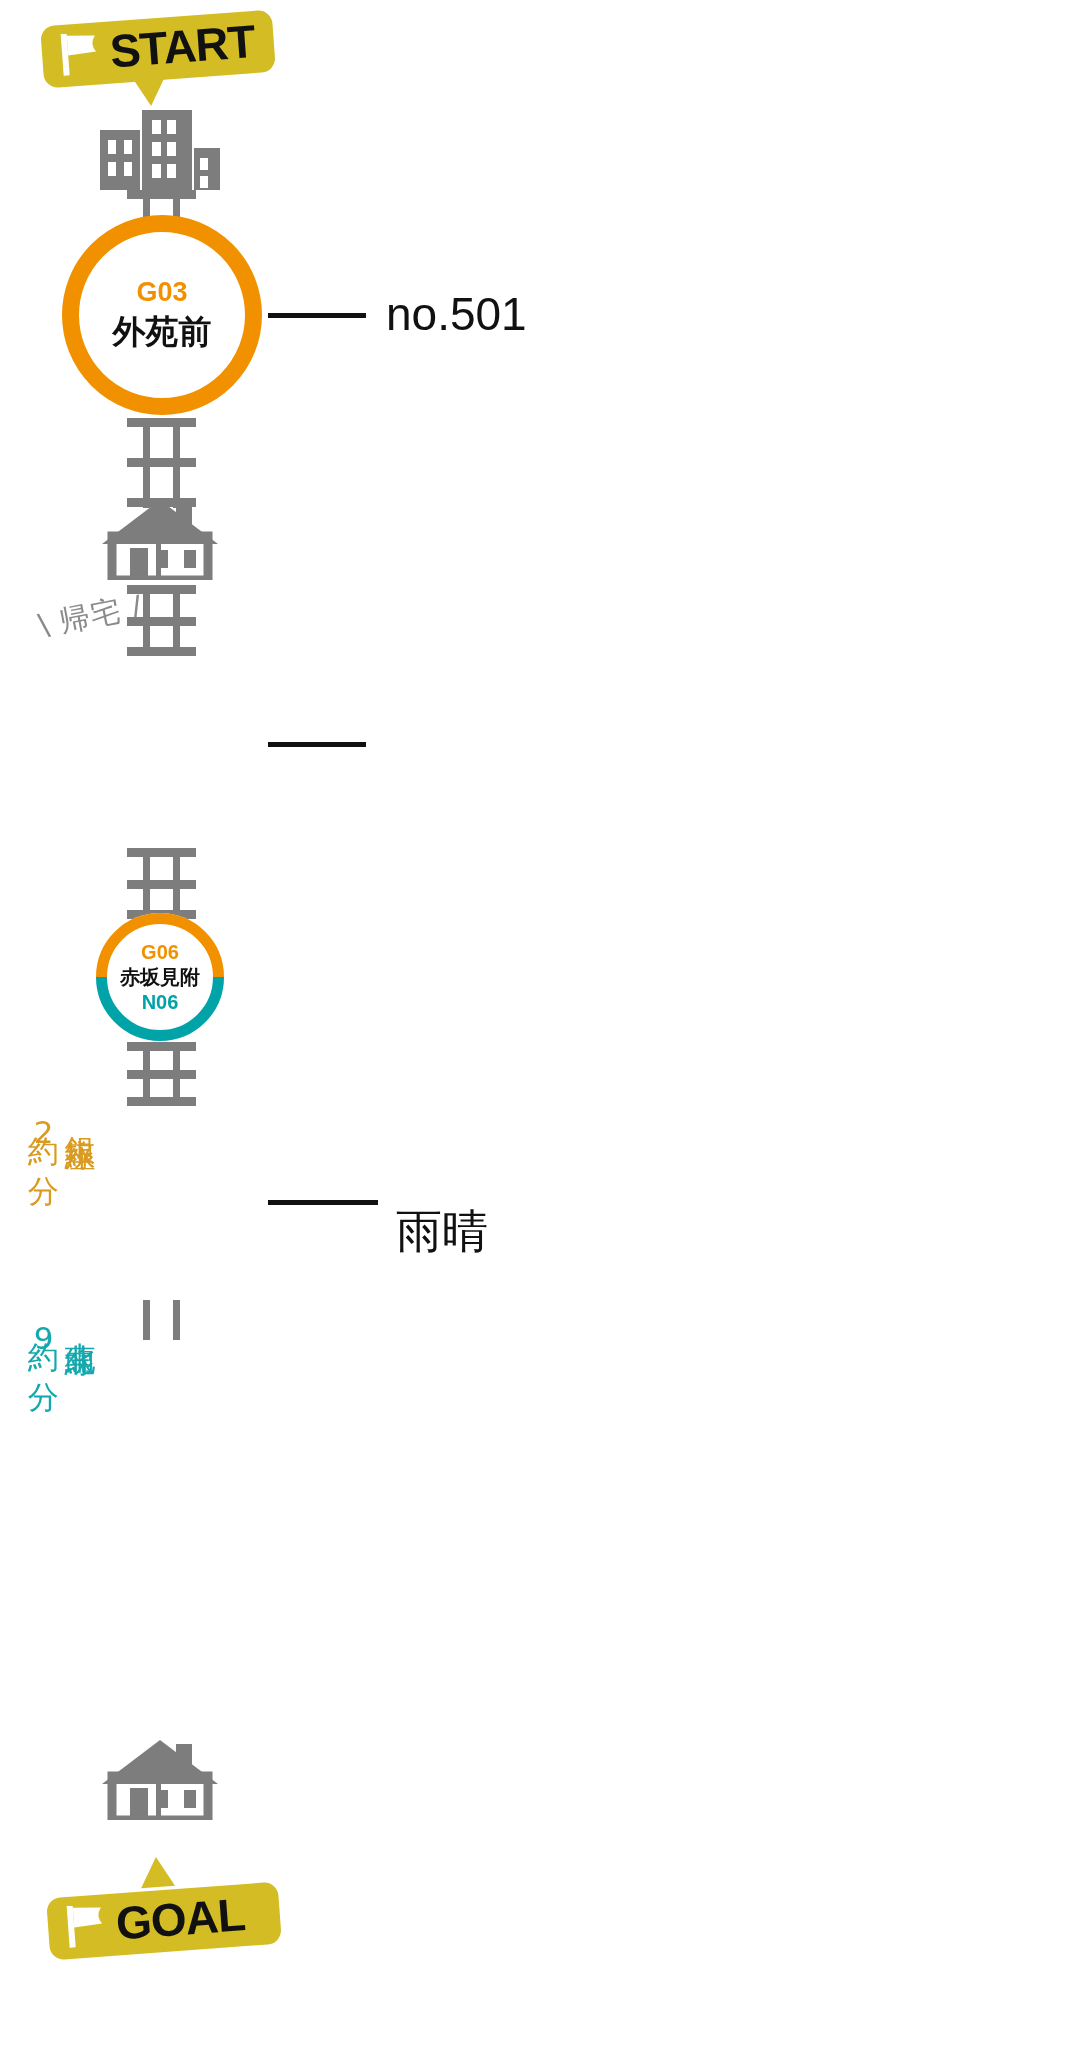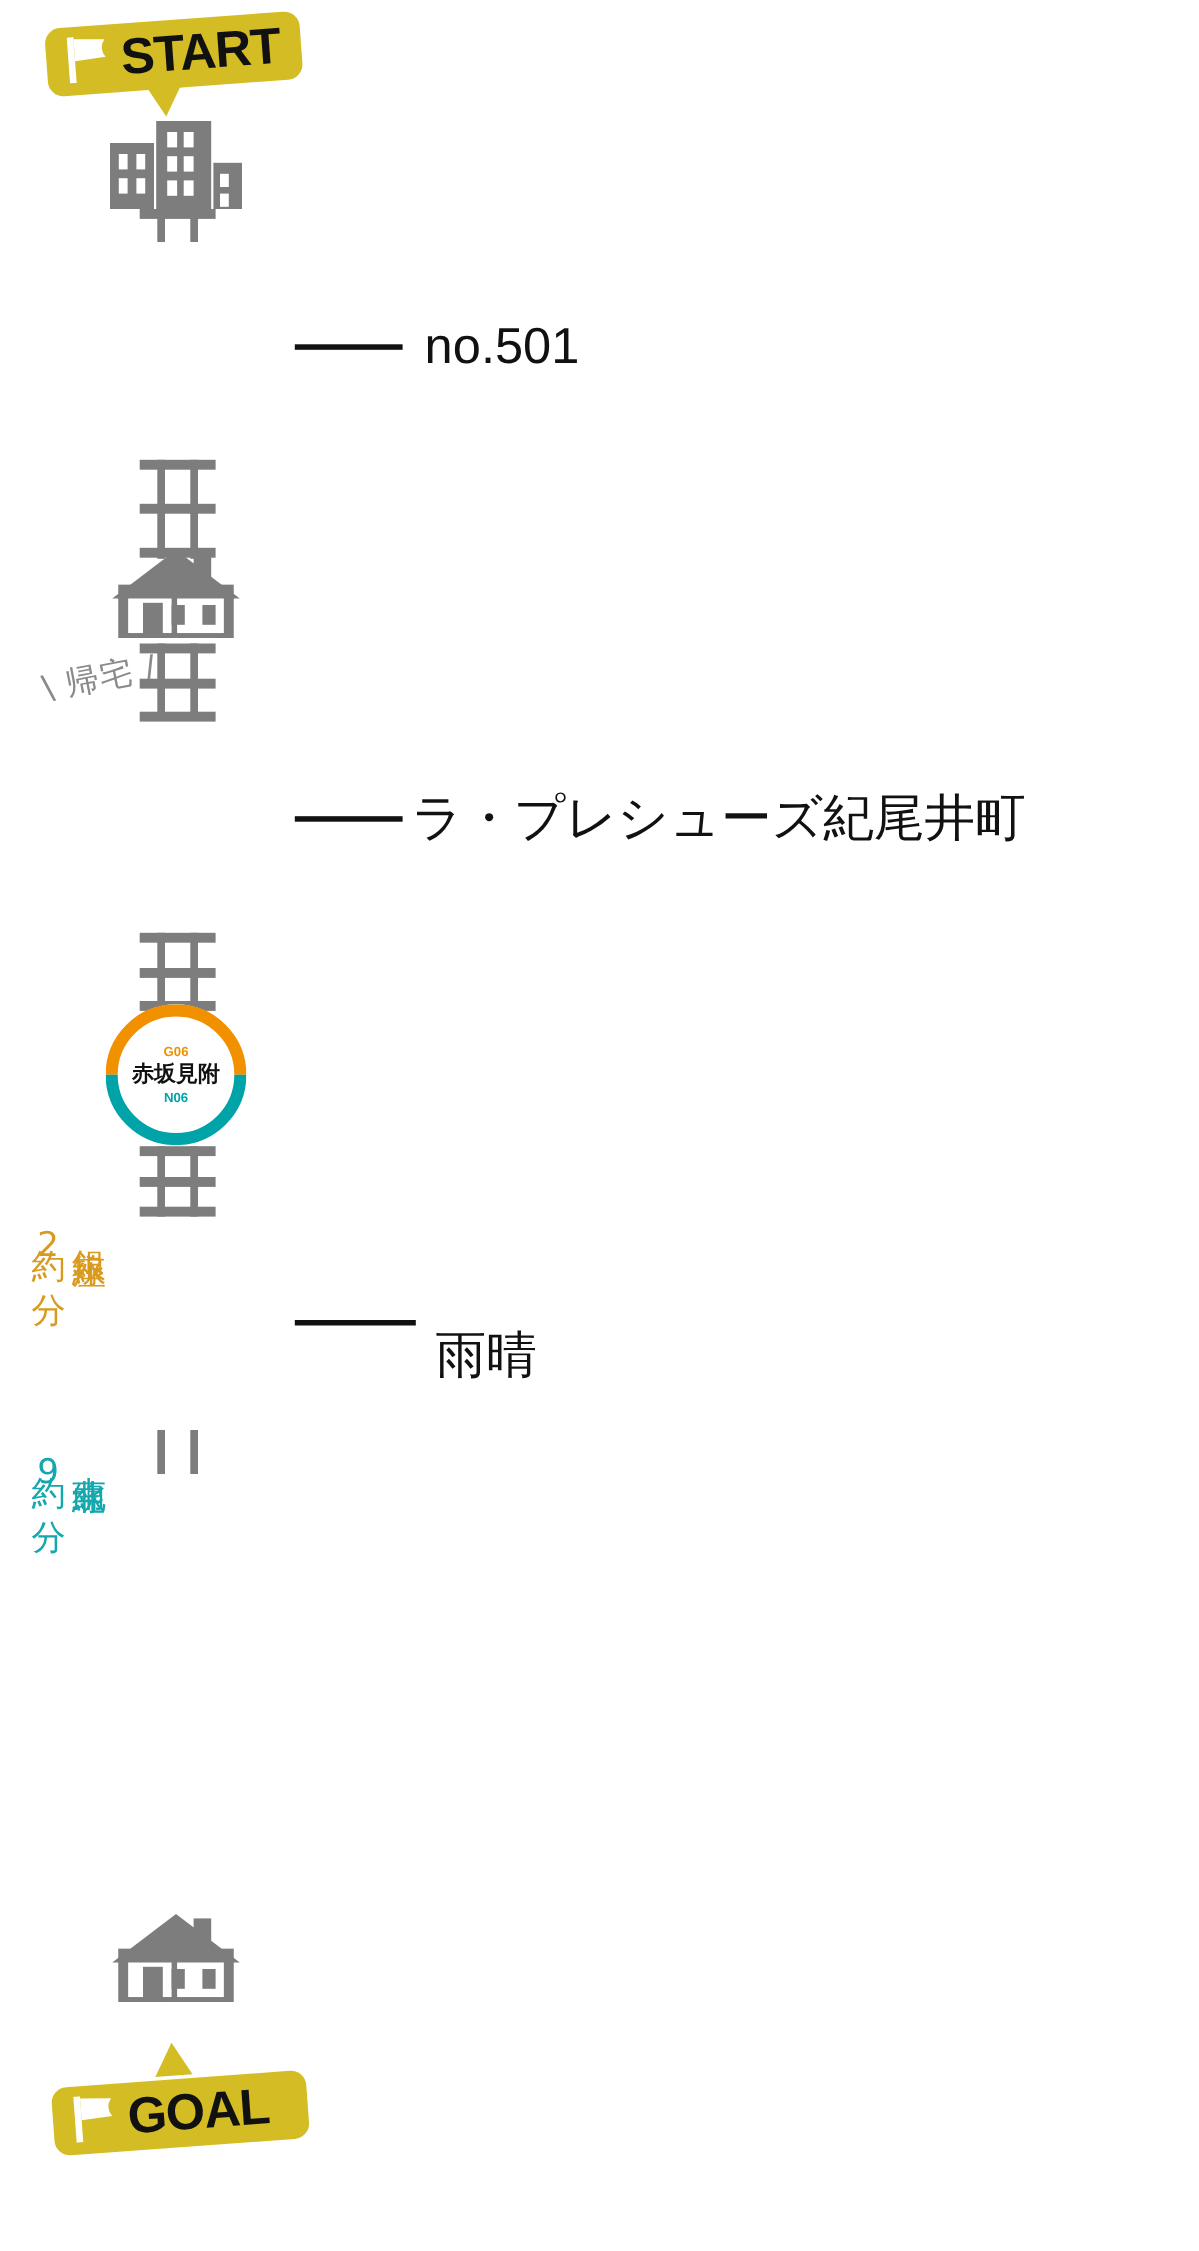--- a/index.html
+++ b/index.html
@@ -161,21 +161,21 @@
     position: absolute;
     left: 0; top: 0;
     width: 128px; height: 128px;
     display: flex;
     flex-direction: column;
     align-items: center;
     justify-content: center;
     gap: 5px;
   }
   .mini-code {
-    font-size: 12px;
+    font-size: 20px;
     font-weight: 800;
     line-height: 1;
     font-family: "Liberation Sans", sans-serif;
   }
   .mini-name {
     font-size: 20px;
     font-weight: 800;
     color: #111111;
     line-height: 1;
   }
@@ -291,20 +291,24 @@
       <rect x="100" y="66" width="8" height="12" fill="#ffffff"></rect>
     </svg>
   </div>
 
   <div class="rail" style="left:127px; top:190px; width:69px; height:30px;">
     <div class="rail-line left" style="height:30px;"></div>
     <div class="rail-line right" style="height:30px;"></div>
     <div class="tie" style="top:0px;"></div>
   </div>
 
+  <div class="station station-big" id="station-g03">
+    <span class="station-code code-orange">G03</span>
+    <span class="station-name">外苑前</span>
+  </div>
   <div class="leader" id="leader-g03"></div>
   <div class="right-label" id="label-g03">no.501</div>
 
   <div class="rail" style="left:127px; top:418px; width:69px; height:90px;">
     <div class="rail-line left" style="height:90px;"></div>
     <div class="rail-line right" style="height:90px;"></div>
     <div class="tie" style="top:0px;"></div>
     <div class="tie" style="top:40px;"></div>
     <div class="tie" style="top:80px;"></div>
   </div>
@@ -327,21 +331,20 @@
 
   <div class="rail" style="left:127px; top:585px; width:69px; height:70px;">
     <div class="rail-line left" style="height:70px;"></div>
     <div class="rail-line right" style="height:70px;"></div>
     <div class="tie" style="top:0px;"></div>
     <div class="tie" style="top:32px;"></div>
     <div class="tie" style="top:62px;"></div>
   </div>
 
   <div class="leader" id="leader-g05"></div>
-  <div class="right-label" id="label-g05">ラ・プレシューズ紀尾井町</div>
 
   <div class="rail" style="left:127px; top:848px; width:69px; height:70px;">
     <div class="rail-line left" style="height:70px;"></div>
     <div class="rail-line right" style="height:70px;"></div>
     <div class="tie" style="top:0px;"></div>
     <div class="tie" style="top:32px;"></div>
     <div class="tie" style="top:62px;"></div>
   </div>
 
   <div class="vnote orange" id="note-ginza">

